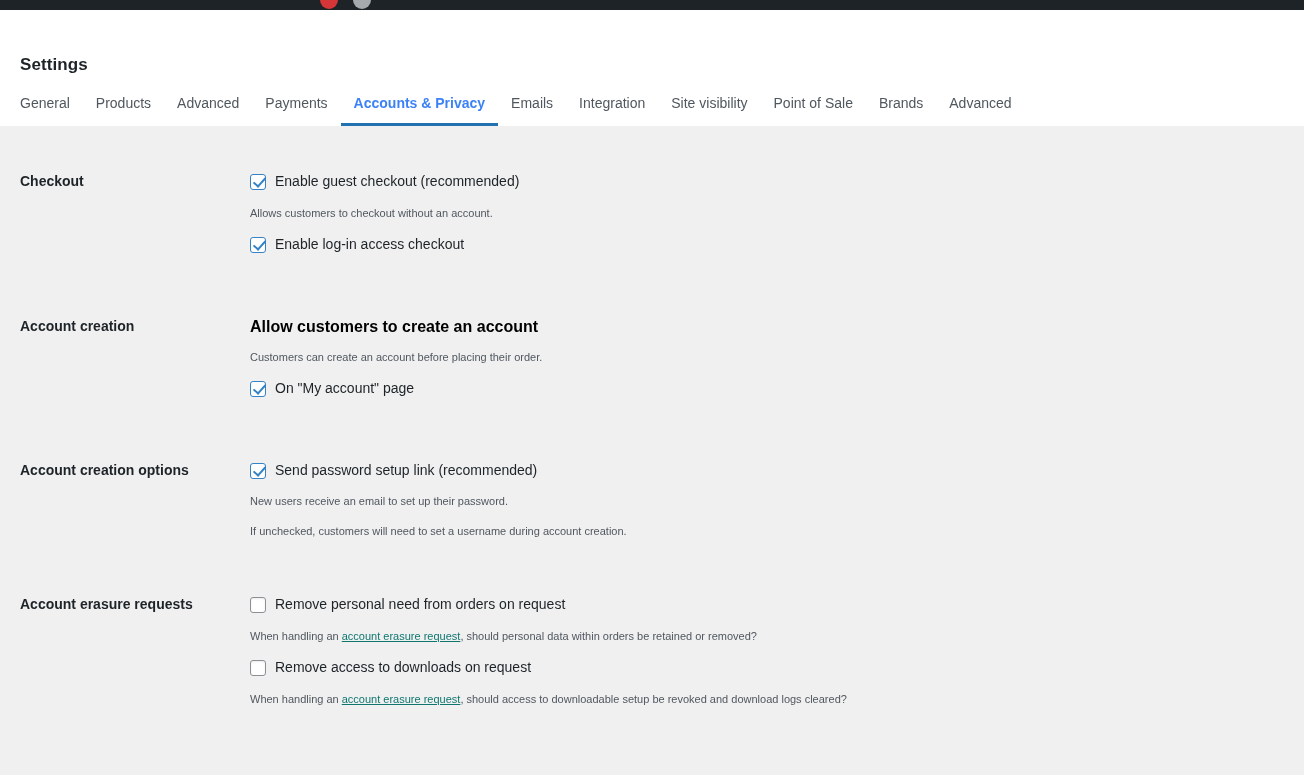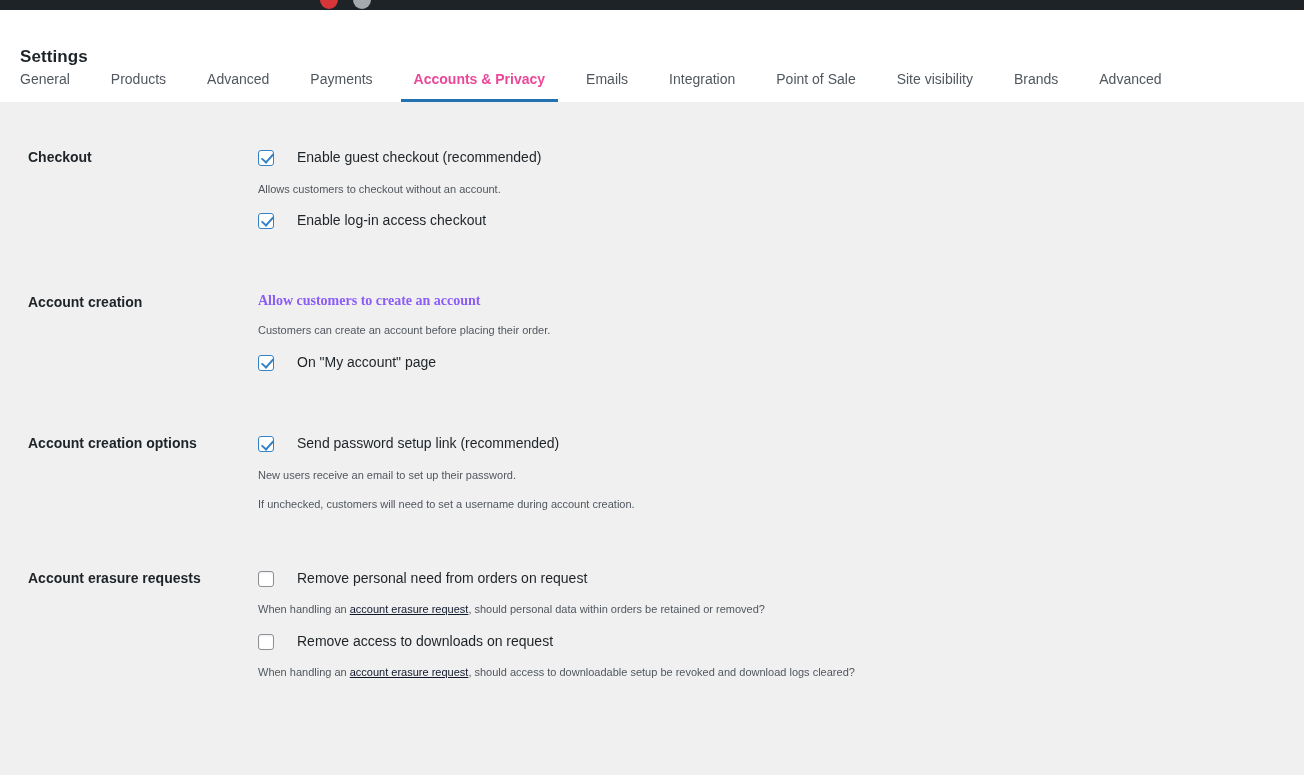--- a/index.html
+++ b/index.html
@@ -30,63 +30,62 @@
     height: 18px;
     border-radius: 50%;
     top: -9px;
   }
   .adminbar-dot.red   { left: 320px; background: #d63638; }
   .adminbar-dot.gray  { left: 353px; background: #a7aaad; }
 
   
   .page-header {
     background: #ffffff;
-    padding: 8px 20px;
-    height: 92px;
+    padding: 16px 20px;
+    height: 116px;
     position: relative;
   }
   .page-title {
     font-size: 17px;
     font-weight: bold;
     color: #1d2327;
     padding-top: 29px;
     letter-spacing: 0.1px;
   }
 
   .tab-nav {
     display: flex;
     align-items: flex-end;
-    gap: 15px;
+    gap: 0;
     position: absolute;
     bottom: 0;
     left: 20px;
   }
   .tab {
     font-size: 14px;
     color: #50575e;
     padding: 10px 13px 11px 13px;
     border-bottom: 3px solid transparent;
     white-space: nowrap;
     cursor: pointer;
     line-height: 1.3;
   }
   .tab:first-child { padding-left: 0; }
   .tab.active {
-    color: #ec4899;
+    color: #3b82f6;
     font-weight: 600;
     border-bottom-color: #2271b1;
   }
 
   
   .content {
     padding: 0 20px;
     background: #f0f0f1;
     height: 583px;
     overflow: hidden;
-    margin-left: 8px;
   }
 
   .settings-section {
     display: flex;
     align-items: flex-start;
   }
   .section-label {
     width: 230px;
     flex: 0 0 230px;
     font-size: 14px;
@@ -94,32 +93,31 @@
     color: #1d2327;
     padding-top: 0;
     line-height: 1.3;
   }
   .section-fields {
     flex: 1;
     min-width: 0;
   }
 
   .field-heading {
-    font-size: 14px;
+    font-size: 16px;
     font-weight: bold;
-    color: #8b5cf6;
+    color: #000000;
     margin-bottom: 14px;
     line-height: 1.2;
-    font-family: Liberation Serif, serif;
   }
 
   .checkbox-row {
     display: flex;
     align-items: center;
-    gap: 23px;
+    gap: 9px;
   }
   .cbx {
     width: 16px;
     height: 16px;
     flex: 0 0 16px;
     border-radius: 3px;
     background: #ffffff;
     position: relative;
     cursor: pointer;
     display: inline-block;
@@ -150,21 +148,21 @@
   }
 
   .field-desc {
     font-size: 11px;
     color: #50575e;
     line-height: 1.4;
     margin-top: 14px;
     margin-bottom: 14px;
   }
   .field-desc a {
-    color: #0f172a;
+    color: #0f766e;
     text-decoration: underline;
   }
 
   .sp-16 { height: 16px; }
 </style>
 </head>
 <body>
 
 <div class="adminbar">
   <div class="adminbar-dot red"></div>
@@ -175,22 +173,22 @@
   <div class="page-title">Settings</div>
 
   <div class="tab-nav">
     <div class="tab">General</div>
     <div class="tab">Products</div>
     <div class="tab">Advanced</div>
     <div class="tab">Payments</div>
     <div class="tab active">Accounts &amp; Privacy</div>
     <div class="tab">Emails</div>
     <div class="tab">Integration</div>
+    <div class="tab">Site visibility</div>
     <div class="tab">Point of Sale</div>
-    <div class="tab">Site visibility</div>
     <div class="tab">Brands</div>
     <div class="tab">Advanced</div>
   </div>
 </div>
 
 <div class="content">
 
   <div class="sp-16" style="height:46px"></div>
 
   <div class="settings-section">

